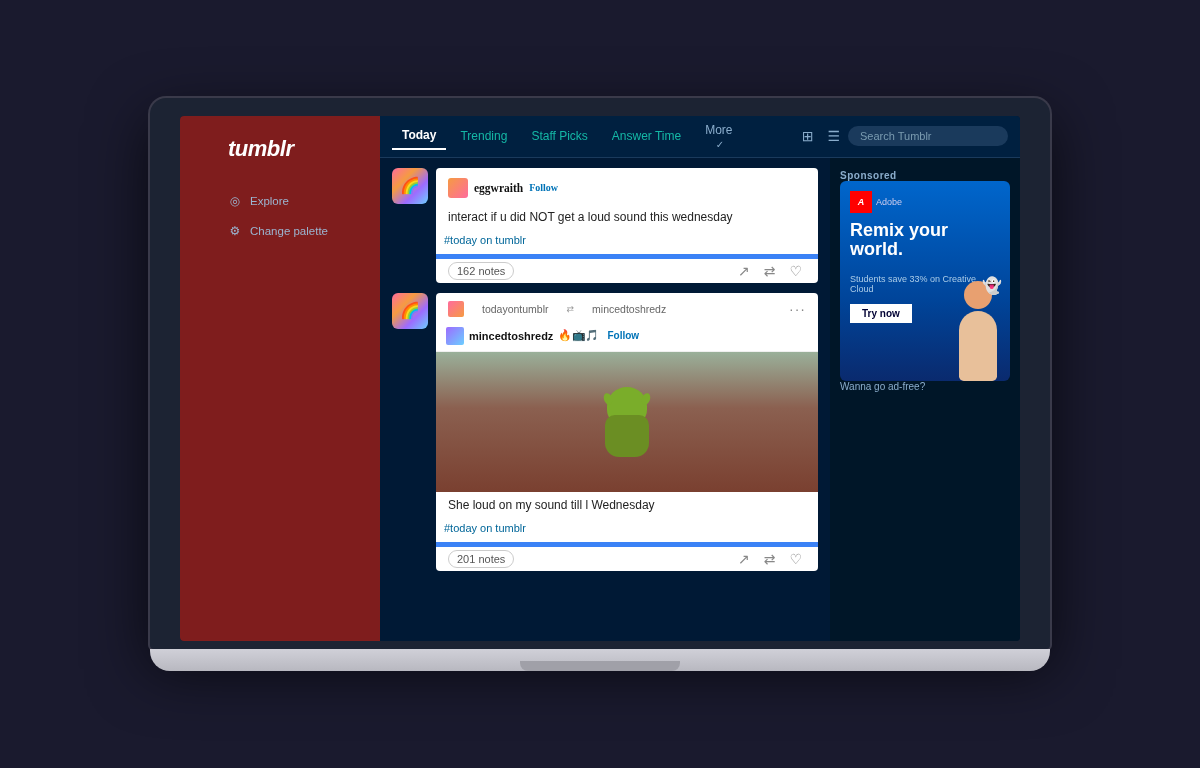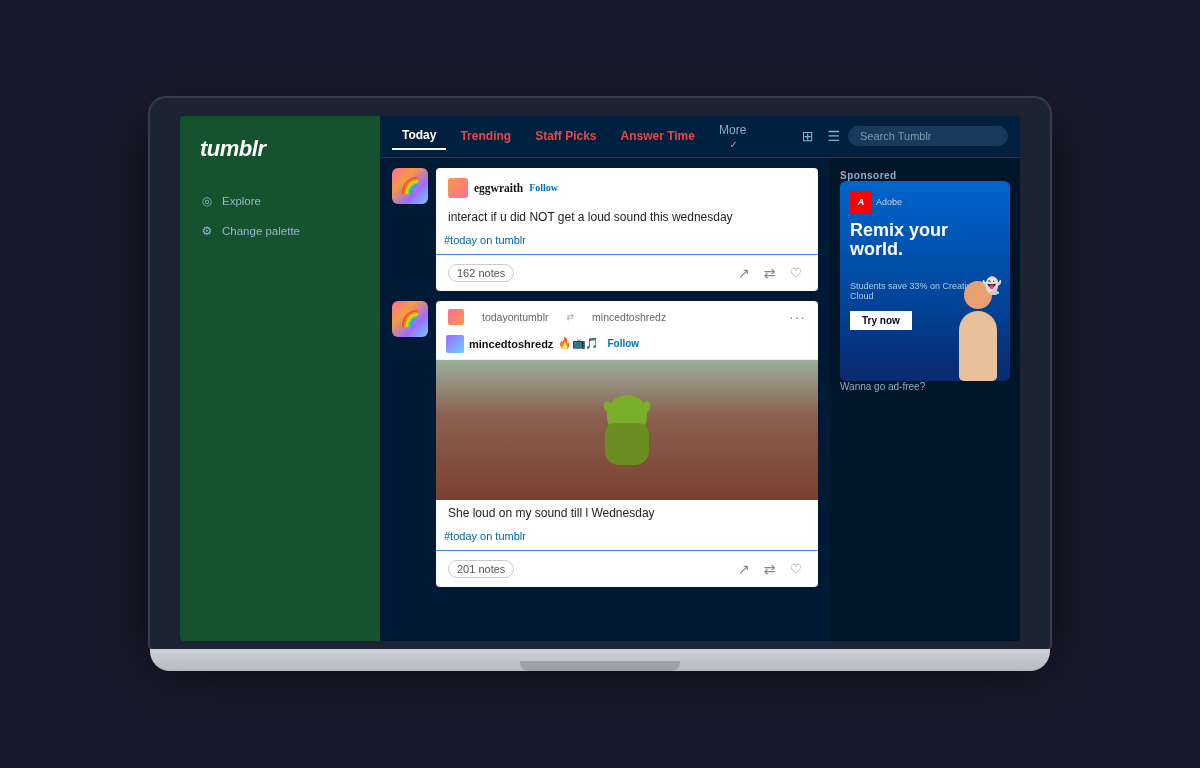--- a/index.html
+++ b/index.html
@@ -51,25 +51,26 @@
       display: flex;
       height: 100%;
       background: #001935;
       color: #fff;
       font-size: 12px;
     }
 
     
     .sidebar {
       width: 200px;
-      background: #14532d;
+      background: #7f1d1d;
       flex-shrink: 0;
       display: flex;
       flex-direction: column;
       padding-top: 20px;
+      padding-left: 28px;
     }
     .sidebar-logo {
       color: #fff;
       font-size: 22px;
       font-weight: 900;
       padding: 0 20px 24px 20px;
       font-style: italic;
       letter-spacing: -0.5px;
     }
     .sidebar-nav-item {
@@ -103,26 +104,25 @@
       border-bottom: 1px solid #1a3a5c;
       display: flex;
       align-items: center;
       padding: 0 12px;
       height: 42px;
       gap: 4px;
       flex-shrink: 0;
     }
     .topnav-tab {
       padding: 6px 10px;
-      color: #ef4444;
+      color: #14b8a6;
       cursor: pointer;
       border-radius: 4px;
       font-size: 12px;
       white-space: nowrap;
-      font-weight: bold;
     }
     .topnav-tab.active {
       color: #fff;
       font-weight: 600;
       border-bottom: 2px solid #fff;
       border-radius: 0;
     }
     .topnav-more {
       display: flex;
       align-items: center;
@@ -237,22 +237,22 @@
     }
     .post-tag {
       color: #006699;
       font-size: 11px;
       padding: 0 8px 8px;
       display: block;
     }
     .post-footer {
       display: flex;
       align-items: center;
-      padding: 8px 12px;
-      border-top: 1px solid #3b82f6;
+      padding: 2px 12px;
+      border-top: 5px solid #3b82f6;
       gap: 6px;
     }
     .post-notes {
       font-size: 11px;
       color: #555;
       border: 1px solid #ccc;
       border-radius: 10px;
       padding: 2px 8px;
       margin-right: auto;
     }
@@ -348,21 +348,21 @@
       font-style: italic;
     }
     .ad-adobe-name {
       font-size: 9px;
       color: #cce;
     }
     .ad-title {
       font-size: 18px;
       font-weight: 900;
       line-height: 1.1;
-      margin-bottom: 21px;
+      margin-bottom: 14px;
     }
     .ad-subtitle {
       font-size: 9px;
       color: #aacce8;
       margin-bottom: 10px;
     }
     .ad-btn {
       background: #fff;
       color: #003;
       border: none;

